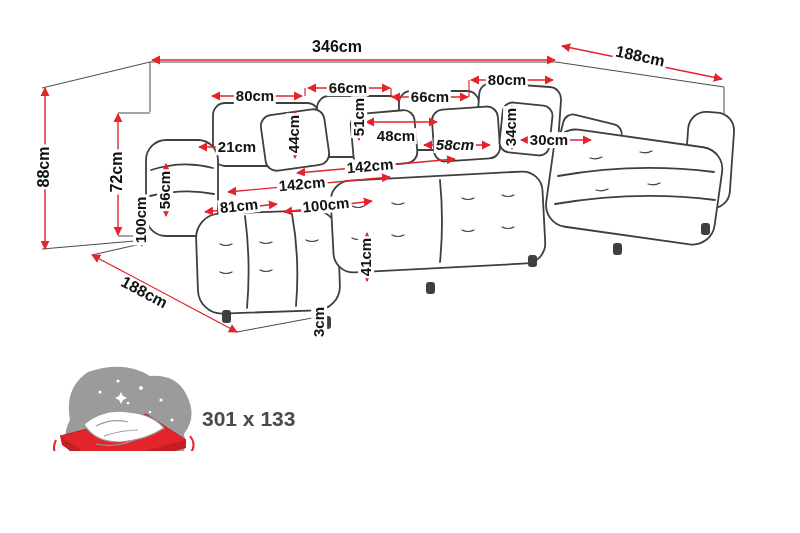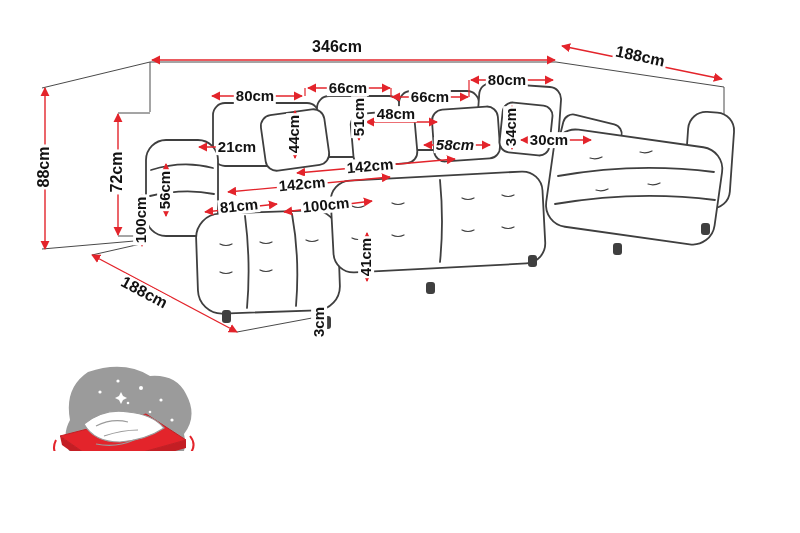--- a/index.html
+++ b/index.html
@@ -179,32 +179,33 @@
   <div class="dim big" style="left:44px;top:167px;transform:translate(-50%,-50%) rotate(-90deg);">88cm</div>
   <div class="dim big" style="left:117px;top:172px;transform:translate(-50%,-50%) rotate(-90deg);">72cm</div>
 
   <div class="dim" style="left:255px;top:96px;transform:translate(-50%,-50%);">80cm</div>
   <div class="dim" style="left:348px;top:88px;transform:translate(-50%,-50%);">66cm</div>
   <div class="dim" style="left:359px;top:117px;transform:translate(-50%,-50%) rotate(-90deg);">51cm</div>
   <div class="dim" style="left:430px;top:97px;transform:translate(-50%,-50%);">66cm</div>
   <div class="dim" style="left:507px;top:80px;transform:translate(-50%,-50%);">80cm</div>
 
   <div class="dim" style="left:294px;top:134px;transform:translate(-50%,-50%) rotate(-90deg);">44cm</div>
-  <div class="dim" style="left:396px;top:114px;transform:translate(-50%,-50%);">48cm</div>
+  <div class="dim" style="left:396px;top:136px;transform:translate(-50%,-50%);">48cm</div>
   <div class="dim" style="left:511px;top:127px;transform:translate(-50%,-50%) rotate(-90deg);">34cm</div>
   <div class="dim" style="left:549px;top:140px;transform:translate(-50%,-50%);">30cm</div>
   <div class="dim" style="left:237px;top:147px;transform:translate(-50%,-50%);">21cm</div>
   <div class="dim" style="left:455px;top:145px;transform:translate(-50%,-50%);font-style:italic;">58cm</div>
 
   <div class="dim" style="left:370px;top:166px;transform:translate(-50%,-50%) rotate(-5deg);">142cm</div>
   <div class="dim" style="left:302px;top:184px;transform:translate(-50%,-50%) rotate(-5deg);">142cm</div>
 
   <div class="dim" style="left:141px;top:220px;transform:translate(-50%,-50%) rotate(-90deg);">100cm</div>
   <div class="dim" style="left:165px;top:190px;transform:translate(-50%,-50%) rotate(-90deg);">56cm</div>
   <div class="dim" style="left:239px;top:206px;transform:translate(-50%,-50%) rotate(-6deg);">81cm</div>
   <div class="dim" style="left:326px;top:205px;transform:translate(-50%,-50%) rotate(-6deg);">100cm</div>
   <div class="dim" style="left:366px;top:257px;transform:translate(-50%,-50%) rotate(-90deg);">41cm</div>
 
   <div class="dim big" style="left:144px;top:293px;transform:translate(-50%,-50%) rotate(28deg);">188cm</div>
   <div class="dim" style="left:319px;top:322px;transform:translate(-50%,-50%) rotate(-90deg);">3cm</div>
 
+  <div class="bed-size">301 x 133</div>
 
 </div>
 
 </body></html>

